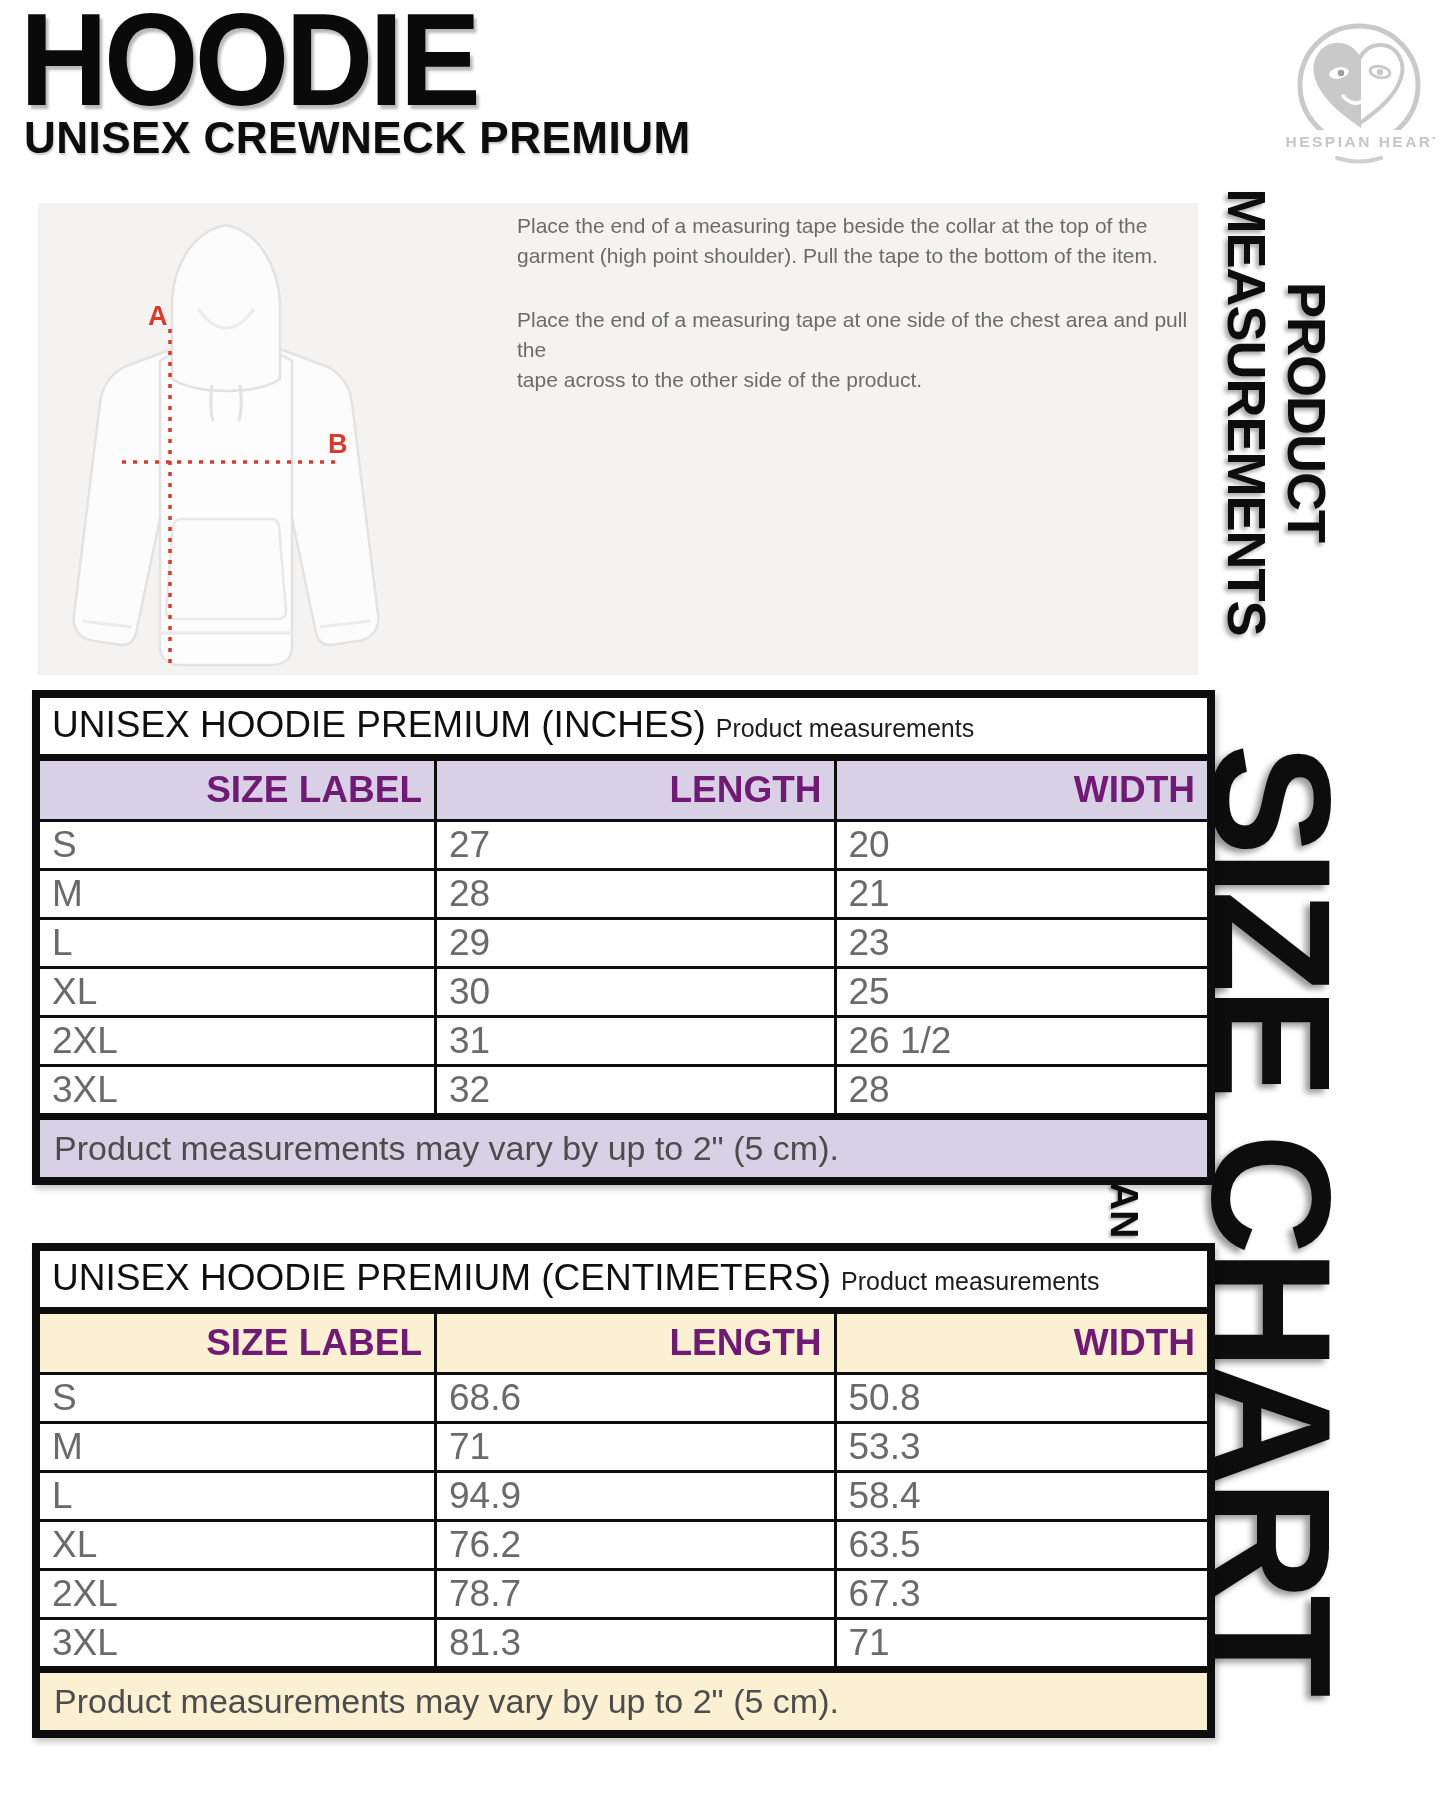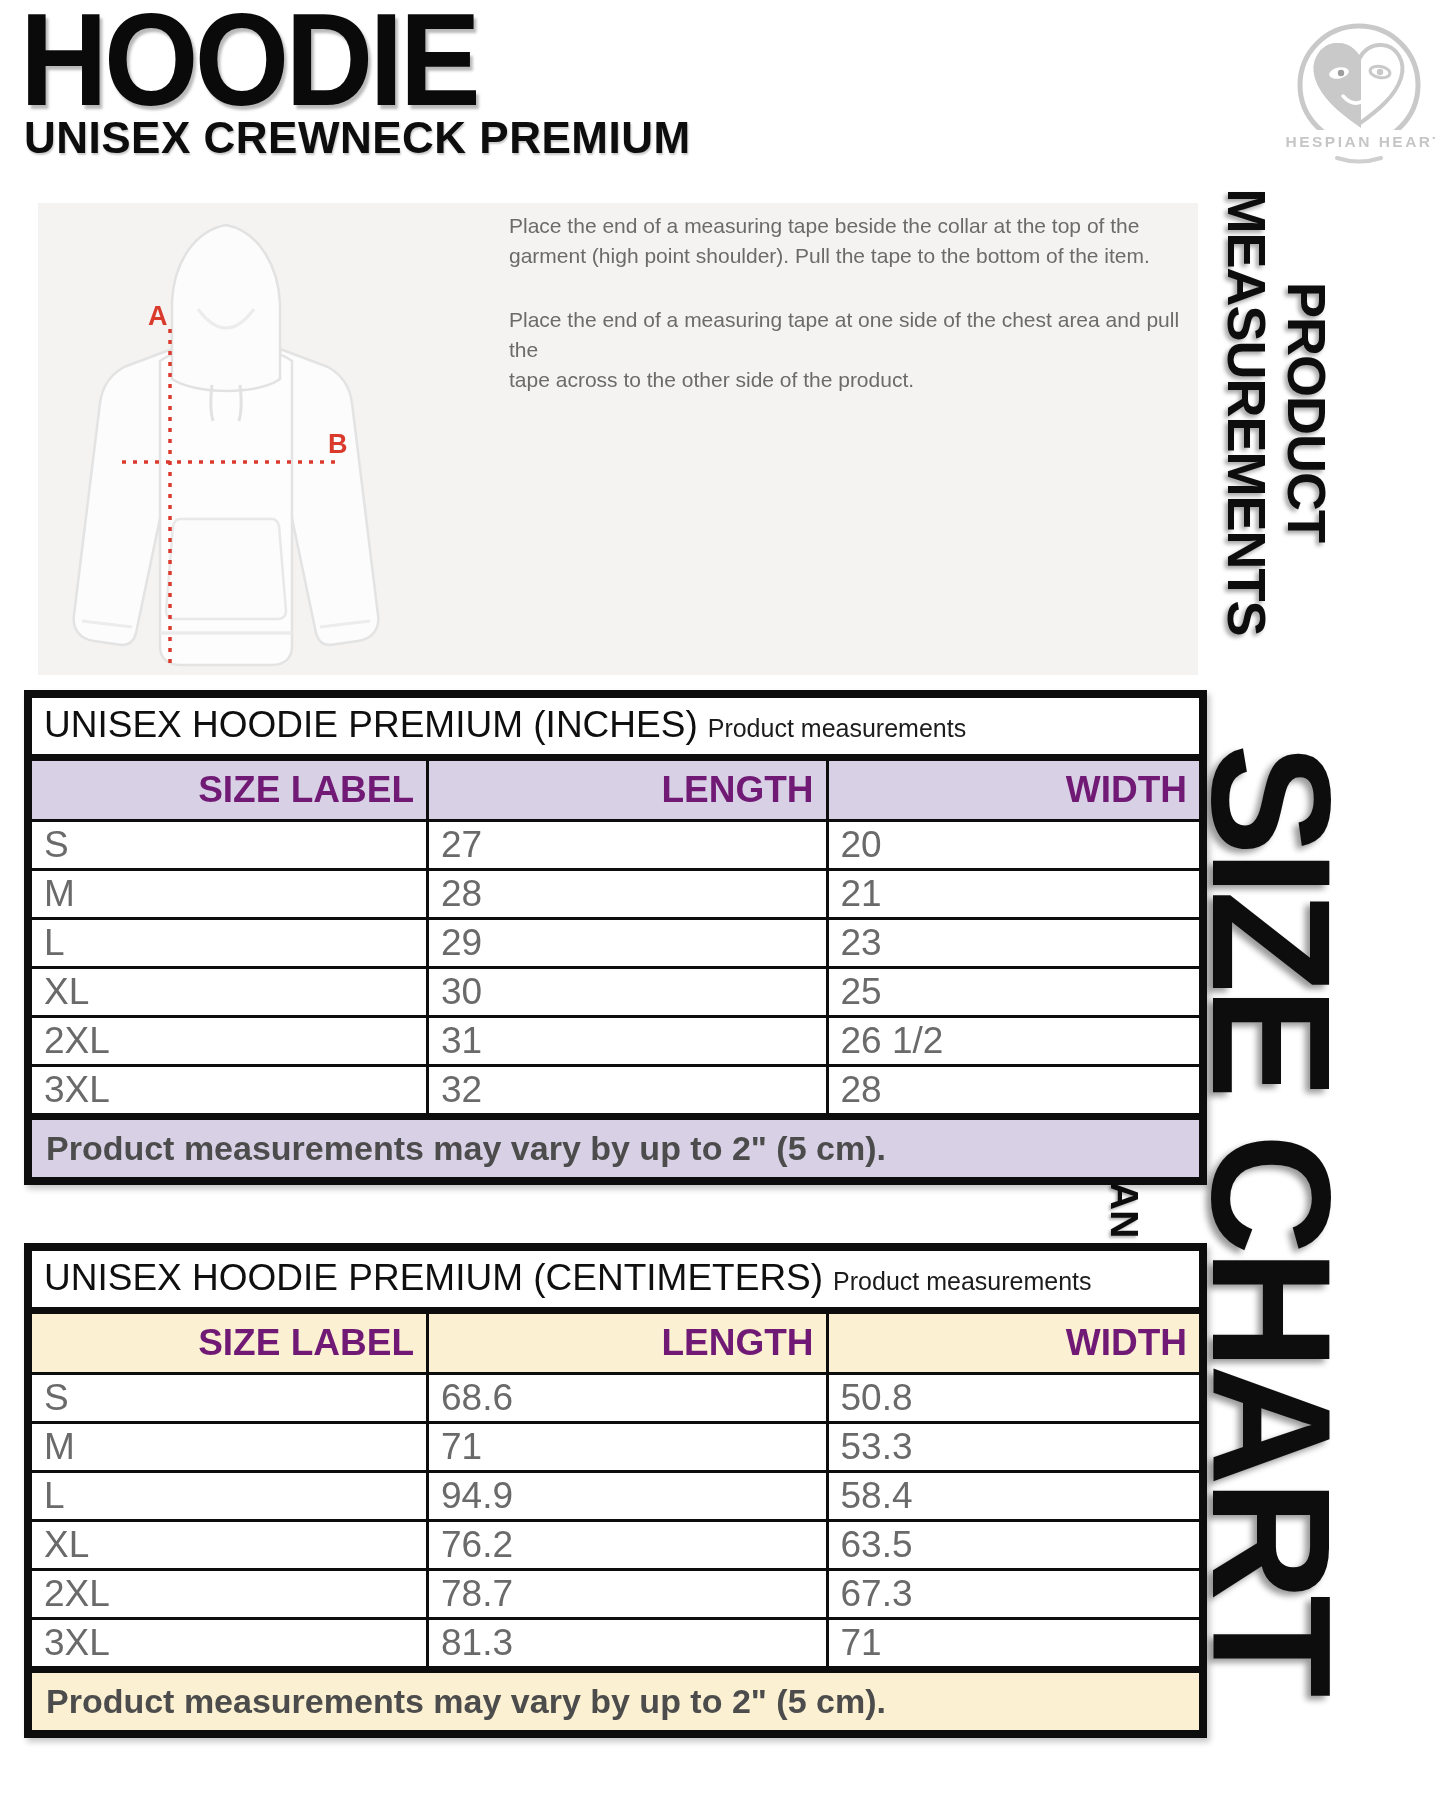--- a/index.html
+++ b/index.html
@@ -31,21 +31,21 @@
   }
 
   
   .logo{left:1283px;top:12px;width:152px;height:158px;}
 
   
   .panel{left:38px;top:203px;width:1160px;height:472px;background:var(--panel-gray);}
   .hoodie-art{position:absolute;left:14px;top:14px;width:348px;height:452px;}
   .guide{position:absolute;left:467px;top:8px;width:706px;}
   .guide h3{font-size:23px;font-weight:700;color:#383838;margin:12px 0 24px;}
-  .guide p{font-size:21px;line-height:30px;color:#6b6b6b;margin:0 4px 34px;white-space:pre-line;}
+  .guide p{font-size:21px;line-height:30px;color:#6b6b6b;margin:0 12px 34px;white-space:pre-line;}
 
   
   .v-text{display:flex;align-items:center;justify-content:center;text-align:center;white-space:nowrap;}
   .v-pm{
     left:1054px;top:350px;width:446px;height:124px;transform:rotate(90deg);
     font-size:54px;line-height:1.12;font-weight:800;letter-spacing:-1px;
     text-shadow:3px 3px 4px rgba(0,0,0,0.35);flex-direction:column;
   }
   .v-sc{
     left:760px;top:1130px;width:1020px;height:175px;transform:rotate(90deg);
@@ -53,21 +53,21 @@
     text-shadow:4px 5px 6px rgba(0,0,0,0.4);
   }
   .v-th{
     left:789px;top:1299px;width:670px;height:46px;transform:rotate(90deg);
     font-size:39px;font-weight:800;letter-spacing:0.5px;
     text-shadow:2px 2px 3px rgba(0,0,0,0.3);
   }
 
   
   table.size-table{
-    position:absolute;left:24px;width:1183px;border-collapse:collapse;
+    position:absolute;left:32px;width:1183px;border-collapse:collapse;
     border:8px solid var(--ink);background:#fff;
     box-shadow:3px 4px 6px rgba(0,0,0,0.22);table-layout:fixed;
   }
   .t-inches{top:690px;}
   .t-cm{top:1243px;}
   .title-cell{
     background:#fff;border-bottom:7px solid var(--ink);
     padding:6px 12px 8px;font-size:37px;color:#0f0f0f;white-space:nowrap;overflow:hidden;
   }
   .title-cell .t-sub{font-size:25px;color:#1c1c1c;margin-left:10px;}
@@ -77,21 +77,21 @@
   }
   .t-inches th.col-head,.t-inches tfoot td{background:var(--lavender);}
   .t-cm th.col-head,.t-cm tfoot td{background:var(--cream);}
   th.col-head + th.col-head, td + td{border-left:3px solid var(--ink);}
   tbody td{
     font-size:37px;color:var(--value-gray);padding:2px 12px;height:46px;
     border-bottom:3px solid var(--ink);background:#fff;
   }
   tfoot td{
     border-top:7px solid var(--ink);font-size:34px;color:#4c4c4c;
-    padding:9px 14px;white-space:nowrap;font-weight:bold;
+    padding:9px 14px;white-space:nowrap;
   }
 </style>
 </head>
 <body>
 
 <div class="abs hero-title">HOODIE</div>
 <div class="abs hero-sub">UNISEX CREWNECK PREMIUM</div>
 
 <svg class="abs logo" viewBox="0 0 152 158" aria-hidden="true">
   <circle cx="76" cy="73" r="59" fill="none" stroke="#c9c9c9" stroke-width="5"></circle>

